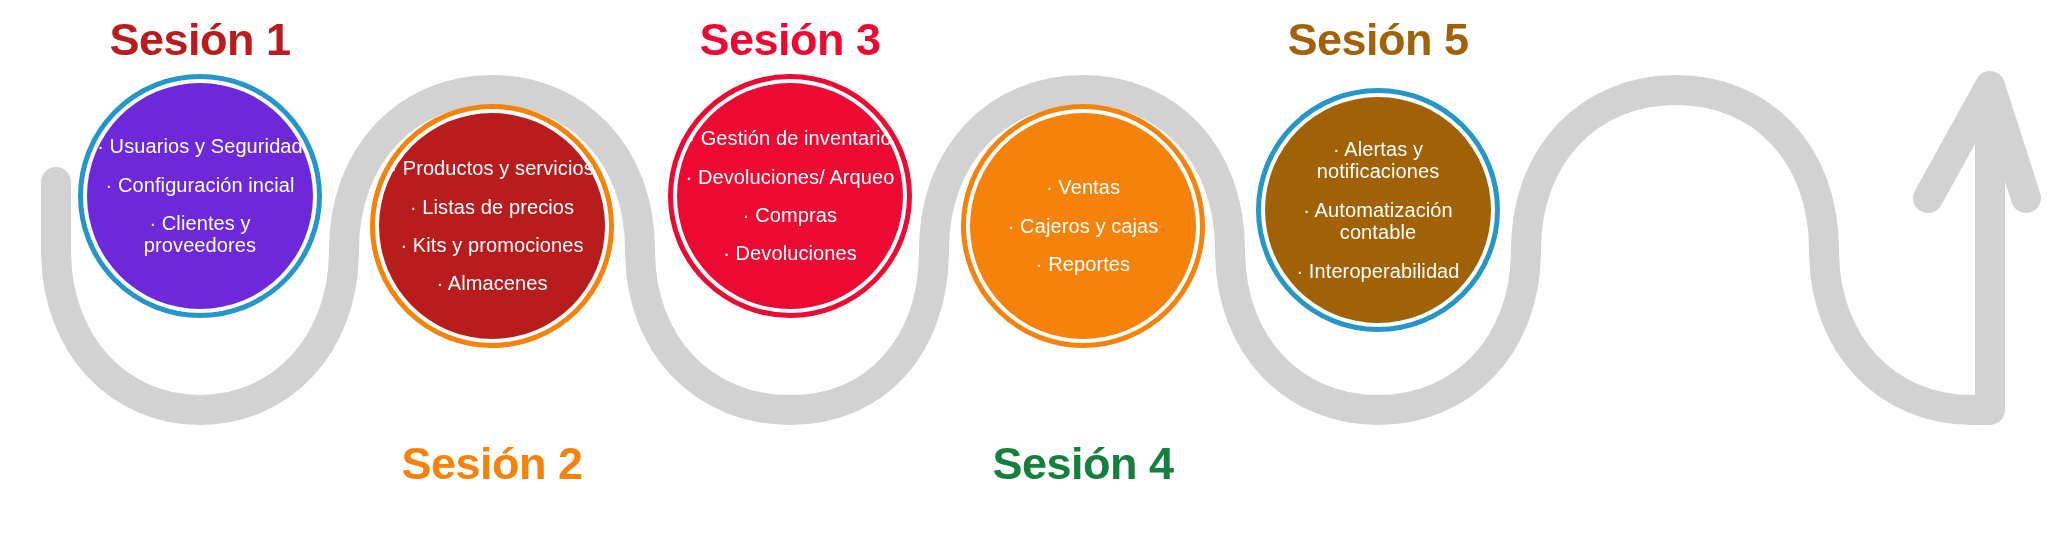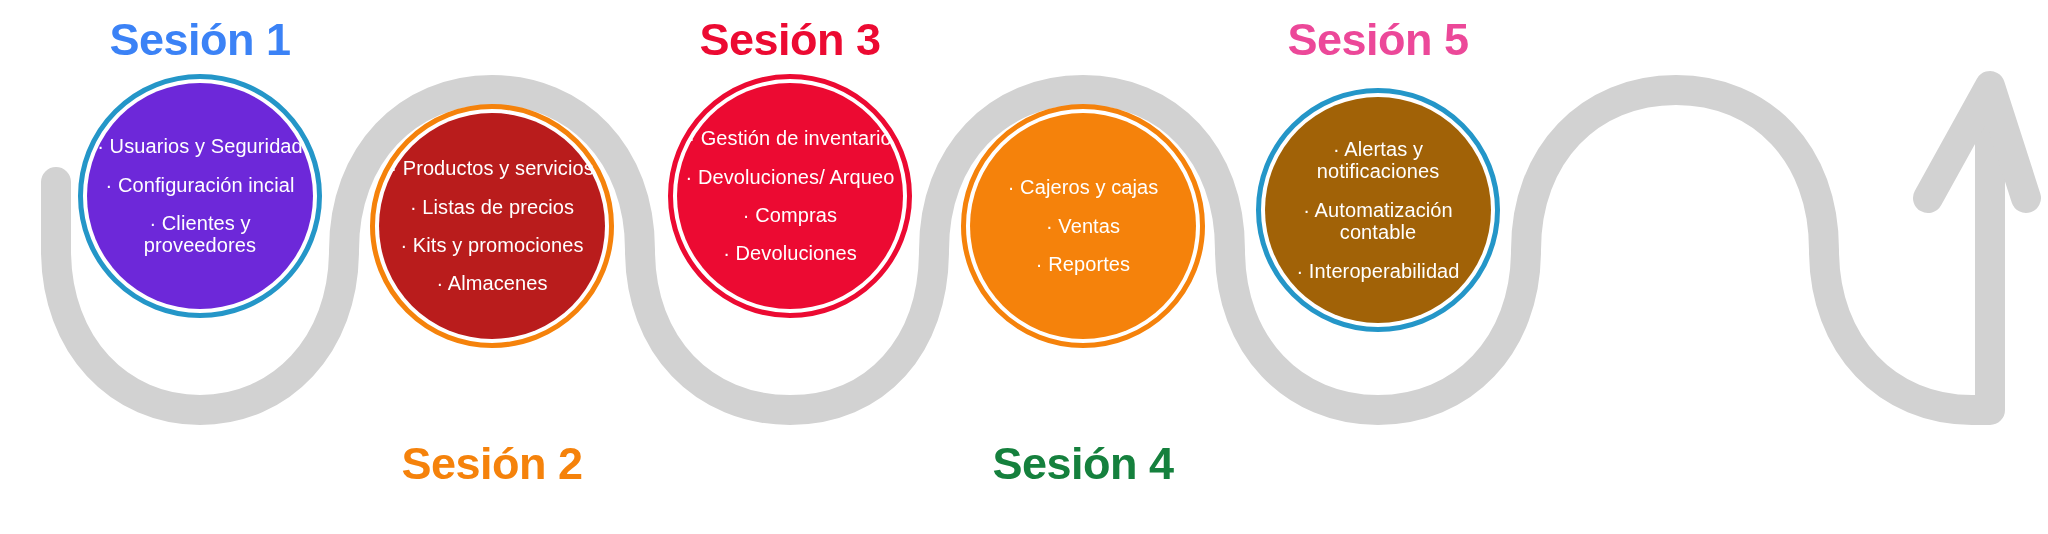--- a/index.html
+++ b/index.html
@@ -113,21 +113,21 @@
     <div class="node" style="left:78px; top:74px; width:244px; height:244px;">
       <div class="circle-outer" style="left:0; top:0; width:244px; height:244px; border-width:5px; border-color:#2496c8;"></div>
       <div class="circle-fill" style="left:9px; top:9px; width:226px; height:226px; background:#6d28d9;">
         <ul class="bullets">
           <li><span class="dot">·</span> <span>Usuarios y Seguridad</span></li>
           <li><span class="dot">·</span> <span>Configuración incial</span></li>
           <li><span class="dot">·</span> <span>Clientes y proveedores</span></li>
         </ul>
       </div>
     </div>
-    <div class="session-title" style="left:78px; top:14px; width:244px; color:#3b82f6;">Sesión 1</div>
+    <div class="session-title" style="left:78px; top:14px; width:244px; color:#b91c1c;">Sesión 1</div>
 
     <div class="node" style="left:370px; top:104px; width:244px; height:244px;">
       <div class="circle-outer" style="left:0; top:0; width:244px; height:244px; border-width:5px; border-color:#f5820b;"></div>
       <div class="circle-fill" style="left:9px; top:9px; width:226px; height:226px; background:#b91c1c;">
         <ul class="bullets">
           <li><span class="dot">·</span> <span>Productos y servicios</span></li>
           <li><span class="dot">·</span> <span>Listas de precios</span></li>
           <li><span class="dot">·</span> <span>Kits y promociones</span></li>
           <li><span class="dot">·</span> <span>Almacenes</span></li>
         </ul>
@@ -145,34 +145,34 @@
           <li><span class="dot">·</span> <span>Devoluciones</span></li>
         </ul>
       </div>
     </div>
     <div class="session-title" style="left:668px; top:14px; width:244px; color:#ec0a32;">Sesión 3</div>
 
     <div class="node" style="left:961px; top:104px; width:244px; height:244px;">
       <div class="circle-outer" style="left:0; top:0; width:244px; height:244px; border-width:5px; border-color:#f5820b;"></div>
       <div class="circle-fill" style="left:9px; top:9px; width:226px; height:226px; background:#f5820b;">
         <ul class="bullets">
+          <li><span class="dot">·</span> <span>Ventas</span></li>
           <li><span class="dot">·</span> <span>Cajeros y cajas</span></li>
-          <li><span class="dot">·</span> <span>Ventas</span></li>
           <li><span class="dot">·</span> <span>Reportes</span></li>
         </ul>
       </div>
     </div>
     <div class="session-title" style="left:961px; top:438px; width:244px; color:#15803d;">Sesión 4</div>
 
     <div class="node" style="left:1256px; top:88px; width:244px; height:244px;">
       <div class="circle-outer" style="left:0; top:0; width:244px; height:244px; border-width:5px; border-color:#2496c8;"></div>
       <div class="circle-fill" style="left:9px; top:9px; width:226px; height:226px; background:#a16207;">
         <ul class="bullets">
           <li><span class="dot">·</span> <span>Alertas y notificaciones</span></li>
           <li><span class="dot">·</span> <span>Automatización contable</span></li>
           <li><span class="dot">·</span> <span>Interoperabilidad</span></li>
         </ul>
       </div>
     </div>
-    <div class="session-title" style="left:1256px; top:14px; width:244px; color:#ec4899;">Sesión 5</div>
+    <div class="session-title" style="left:1256px; top:14px; width:244px; color:#a16207;">Sesión 5</div>
 
   </div>
 </div>
 
 </body></html>

